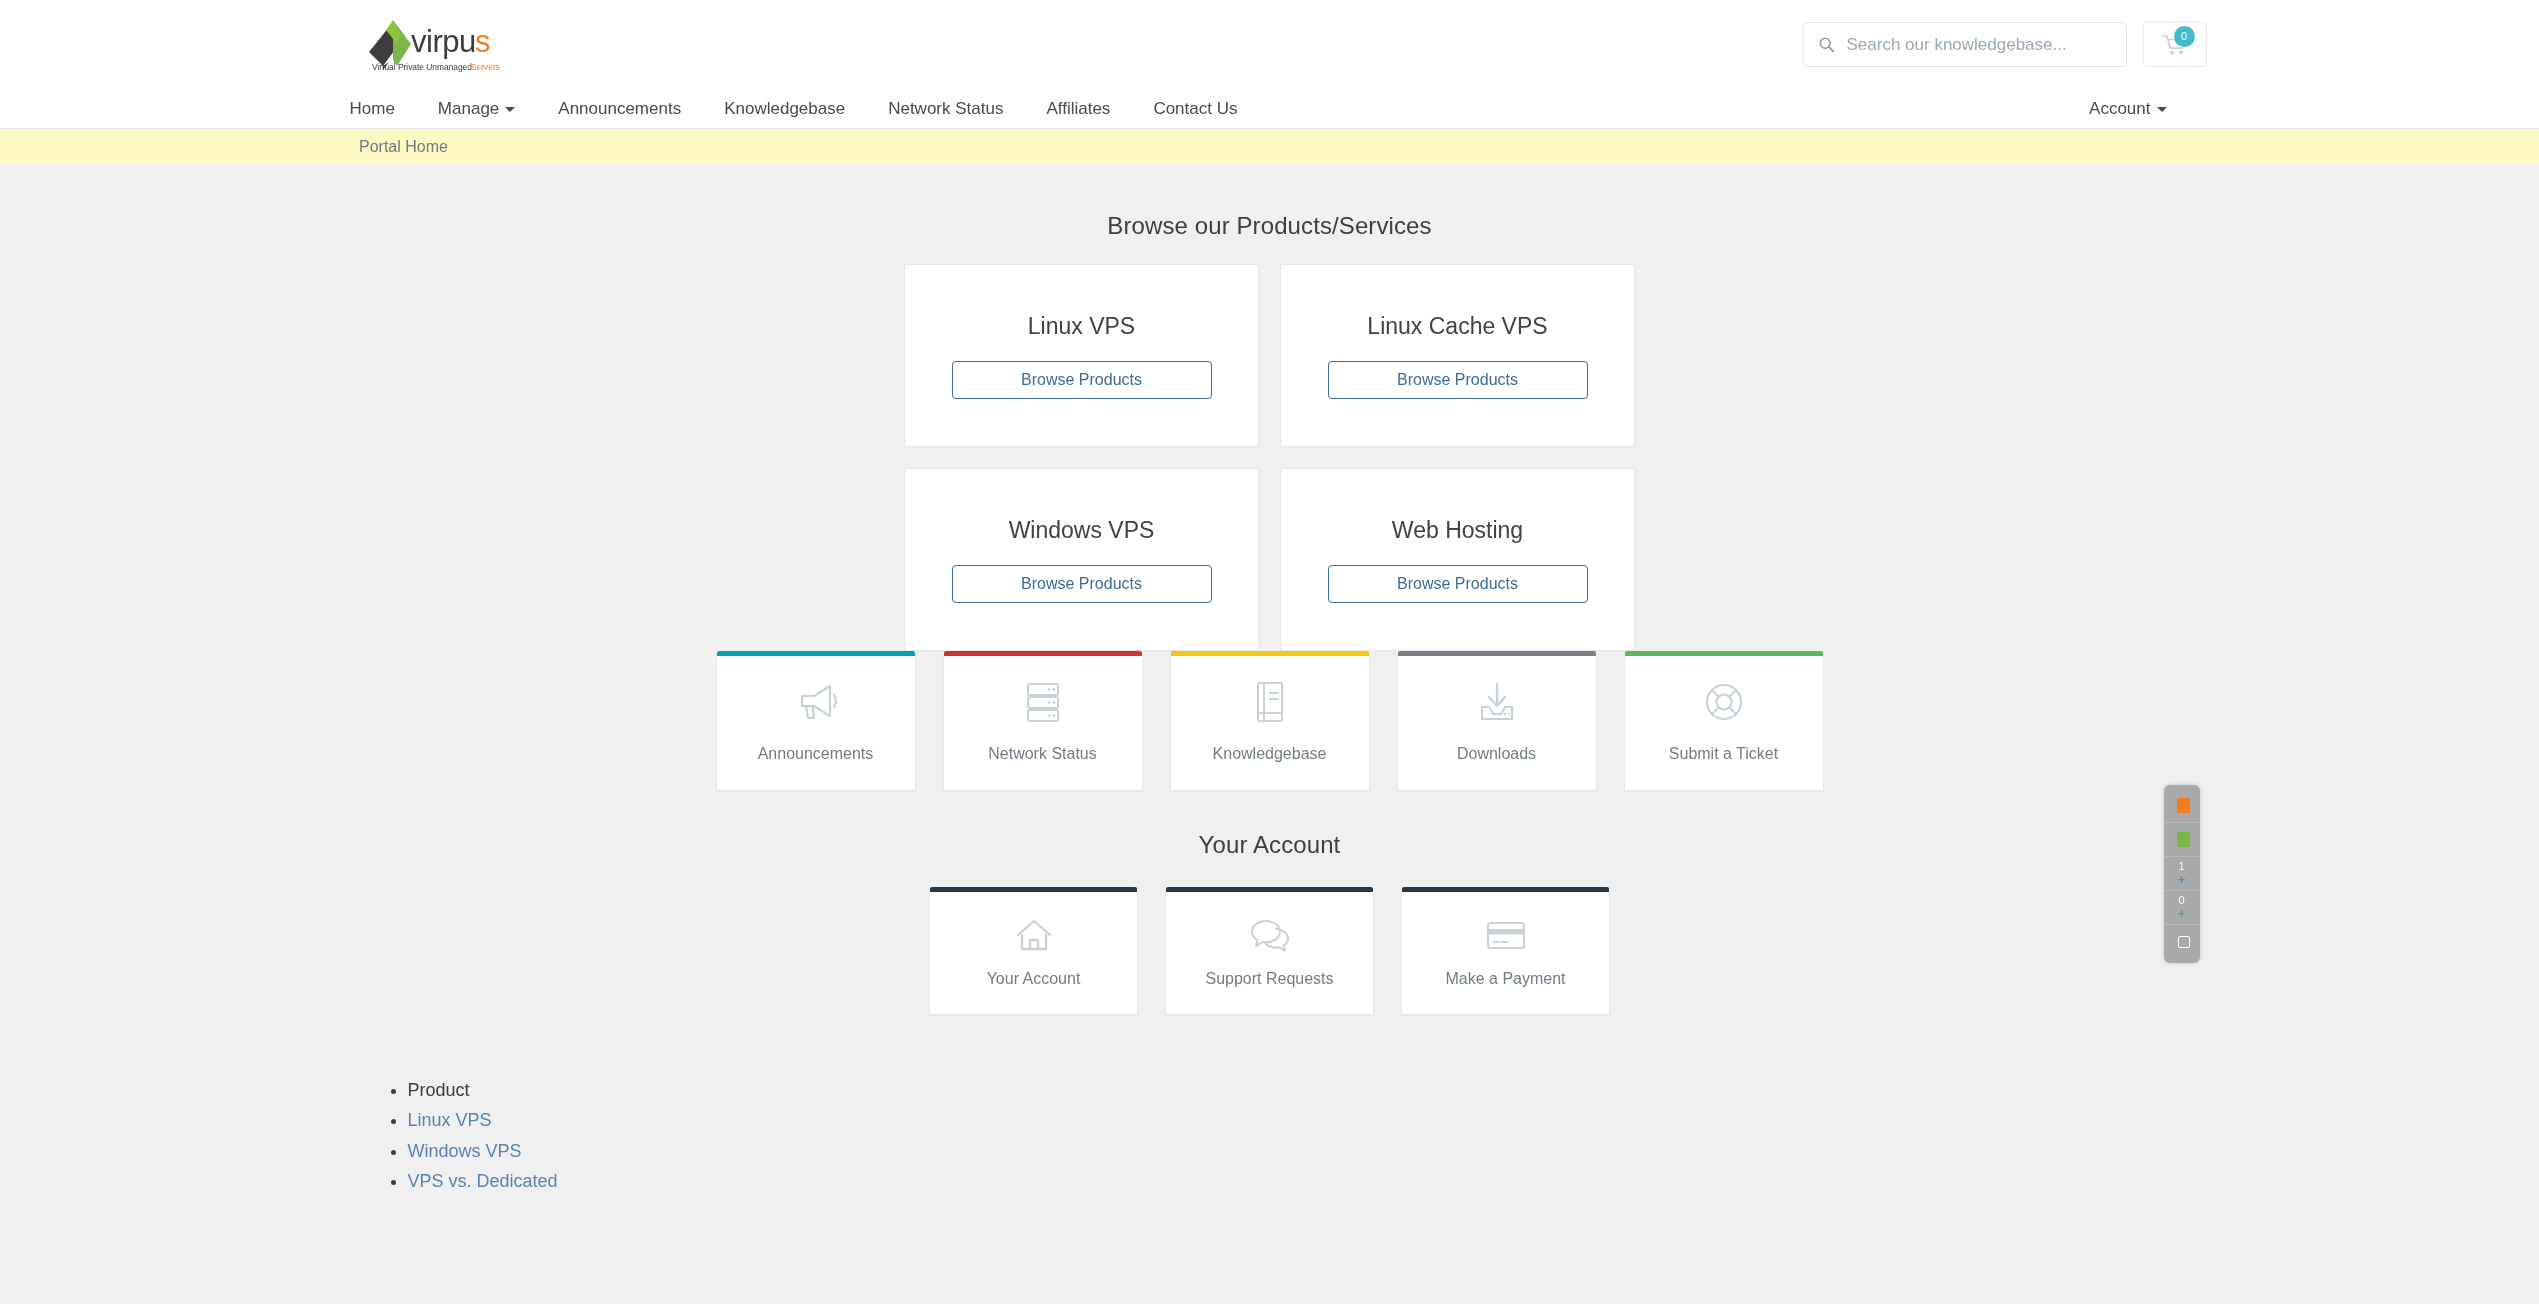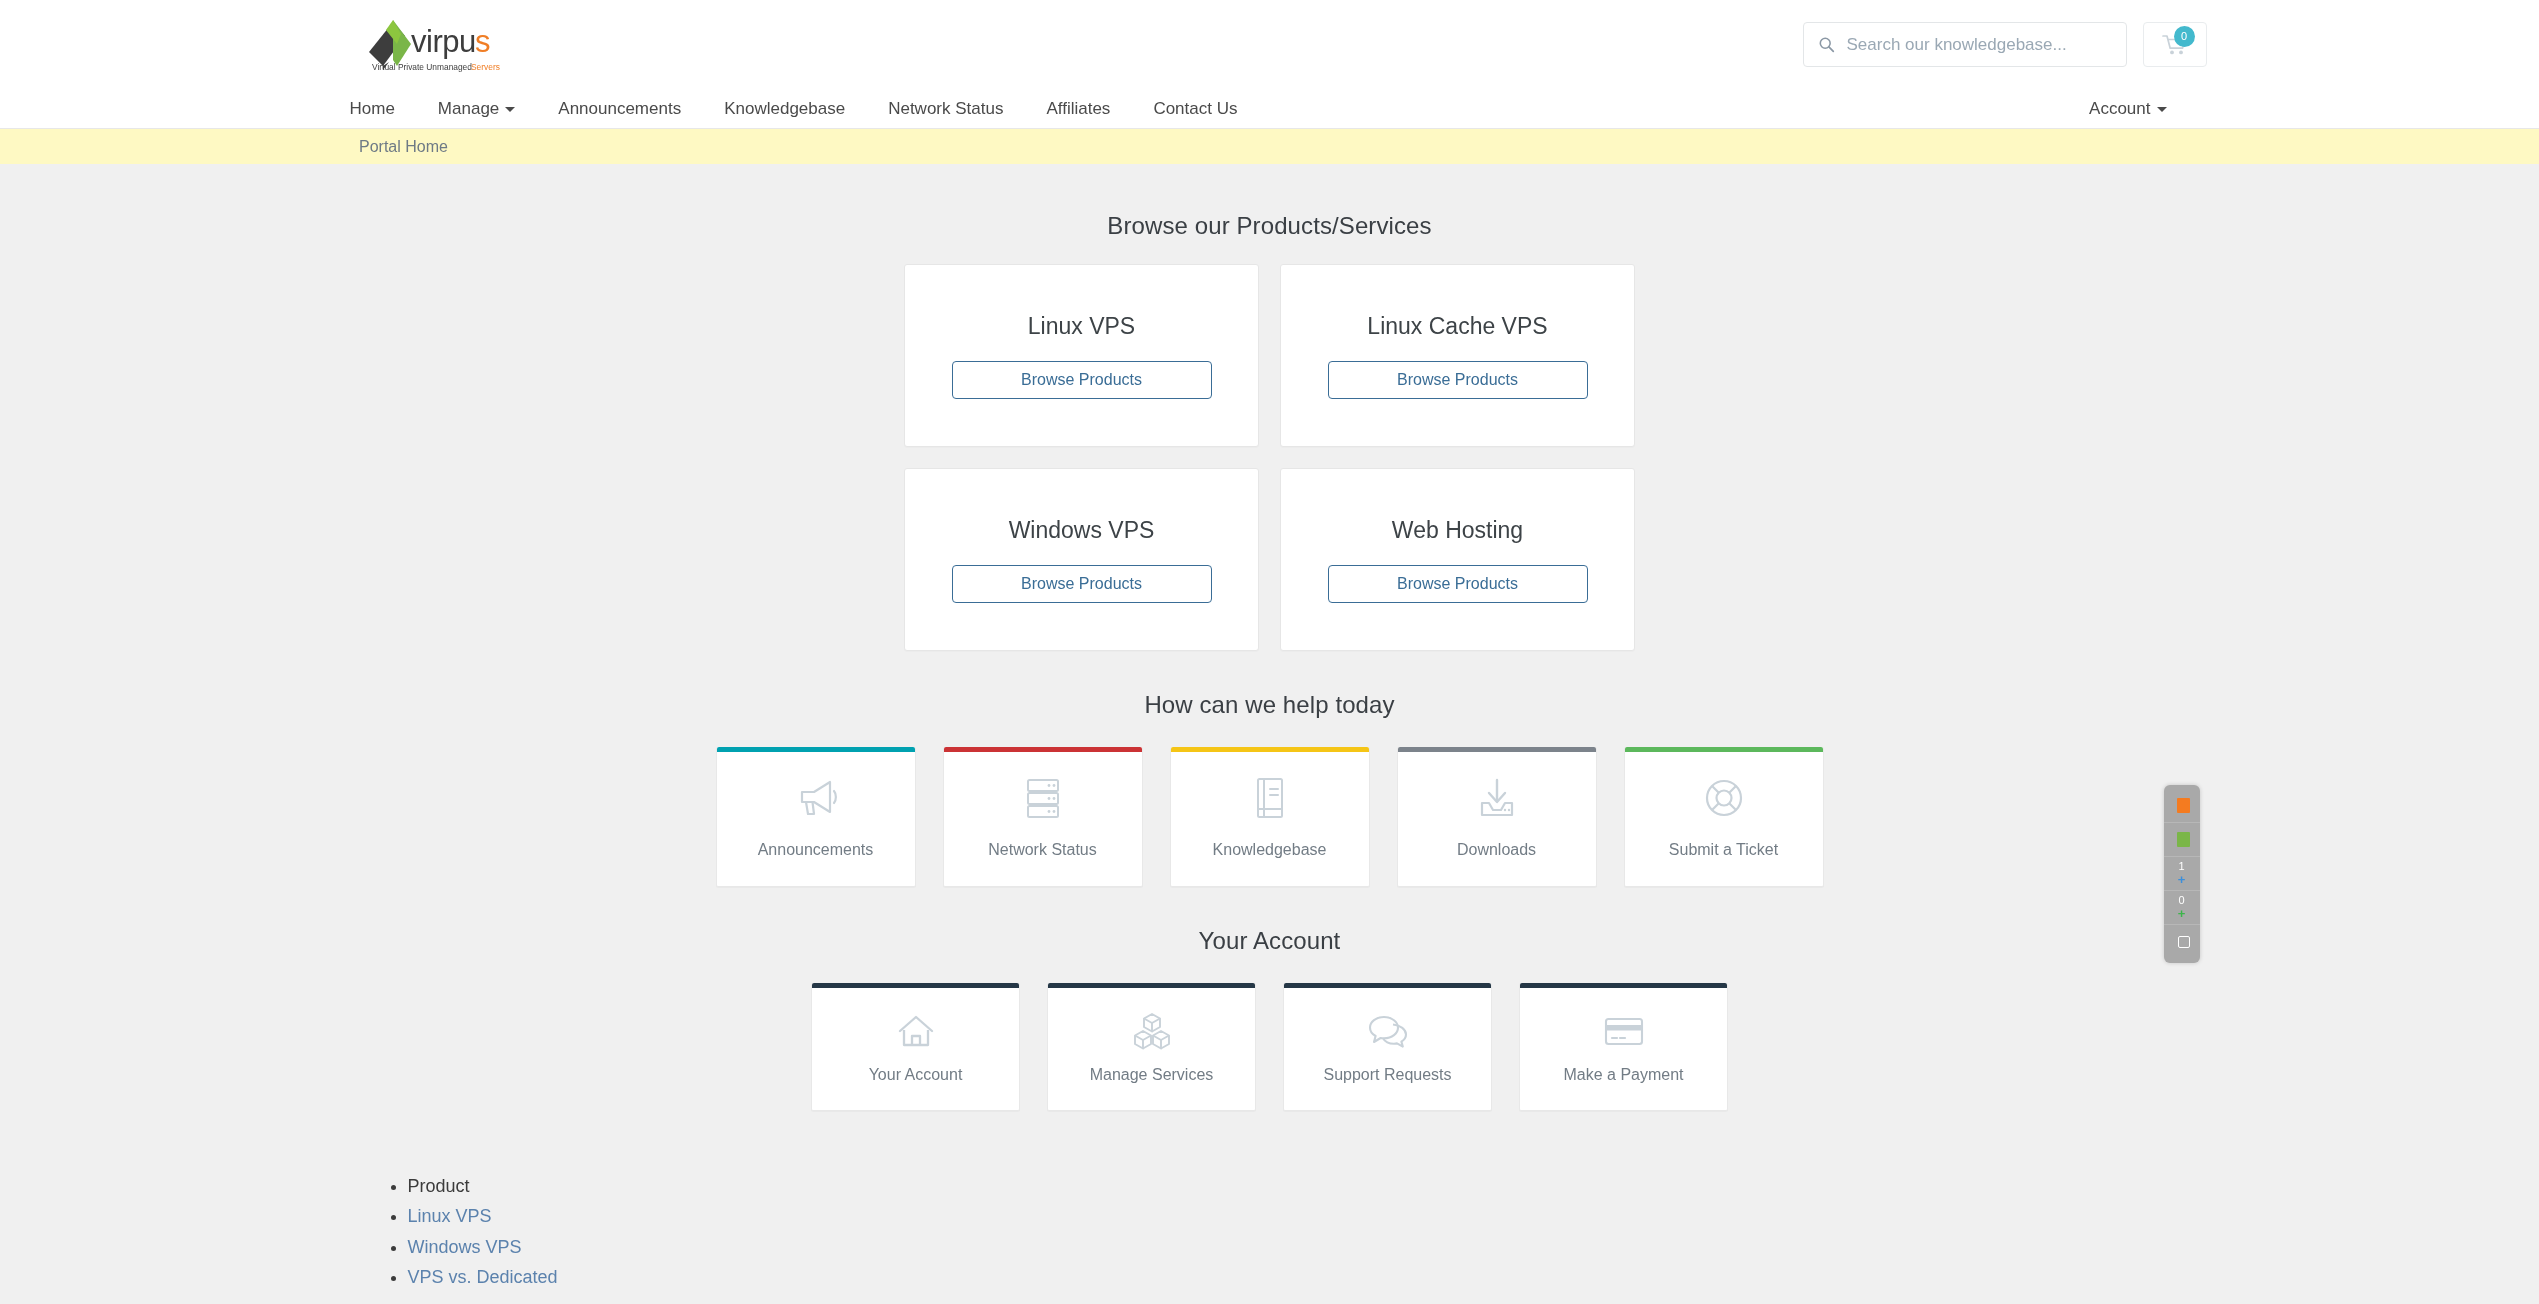--- a/index.html
+++ b/index.html
@@ -403,21 +403,20 @@
         <button class="browse-btn">Browse Products</button>
       </div>
 
       <div class="product-card">
         <div class="pc-title">Web Hosting</div>
         <button class="browse-btn">Browse Products</button>
       </div>
 
     </div>
 
-    <h2 class="section-title sp2">How can we help today</h2>
 
     <div class="tile-row help-row">
 
       <div class="tile">
         <div class="topbar" style="background:#00a1b0"></div>
         <div class="tile-icon">
           <svg width="44" height="40" viewBox="0 0 44 40">
             <path d="M8 14 H20 L36 4 V34 L20 24 H8 Z" fill="none" stroke="#c9d2d9" stroke-width="2.2" stroke-linejoin="round"></path>
             <path d="M12 24 L14 36 H20 L18.5 24" fill="none" stroke="#c9d2d9" stroke-width="2.2" stroke-linejoin="round"></path>
             <path d="M40 13 C42.5 16 42.5 22 40 25" fill="none" stroke="#c9d2d9" stroke-width="2.2" stroke-linecap="round"></path>
@@ -498,37 +497,20 @@
         <div class="tile-icon">
           <svg width="40" height="38" viewBox="0 0 40 38">
             <path d="M4 19 L20 5 L36 19" fill="none" stroke="#c9d2d9" stroke-width="2.3" stroke-linecap="round" stroke-linejoin="round"></path>
             <path d="M8 18 V33 H32 V18" fill="none" stroke="#c9d2d9" stroke-width="2.3" stroke-linejoin="round"></path>
             <path d="M16 33 V24 H24 V33" fill="none" stroke="#c9d2d9" stroke-width="2.3" stroke-linejoin="round"></path>
           </svg>
         </div>
         <div class="tile-label">Your Account</div>
       </div>
 
-      <div class="tile">
-        <div class="topbar" style="background:#253746"></div>
-        <div class="tile-icon">
-          <svg width="40" height="40" viewBox="0 0 40 40">
-            <path d="M20 3 L28 7.5 L20 12 L12 7.5 Z" fill="none" stroke="#c9d2d9" stroke-width="1.9" stroke-linejoin="round"></path>
-            <path d="M12 7.5 V16 L20 20.5 V12" fill="none" stroke="#c9d2d9" stroke-width="1.9" stroke-linejoin="round"></path>
-            <path d="M28 7.5 V16 L20 20.5" fill="none" stroke="#c9d2d9" stroke-width="1.9" stroke-linejoin="round"></path>
-            <path d="M11 20 L19 24.5 L11 29 L3 24.5 Z" fill="none" stroke="#c9d2d9" stroke-width="1.9" stroke-linejoin="round"></path>
-            <path d="M3 24.5 V33 L11 37.5 V29" fill="none" stroke="#c9d2d9" stroke-width="1.9" stroke-linejoin="round"></path>
-            <path d="M19 24.5 V33 L11 37.5" fill="none" stroke="#c9d2d9" stroke-width="1.9" stroke-linejoin="round"></path>
-            <path d="M29 20 L37 24.5 L29 29 L21 24.5 Z" fill="none" stroke="#c9d2d9" stroke-width="1.9" stroke-linejoin="round"></path>
-            <path d="M21 24.5 V33 L29 37.5 V29" fill="none" stroke="#c9d2d9" stroke-width="1.9" stroke-linejoin="round"></path>
-            <path d="M37 24.5 V33 L29 37.5" fill="none" stroke="#c9d2d9" stroke-width="1.9" stroke-linejoin="round"></path>
-          </svg>
-        </div>
-        <div class="tile-label">Manage Services</div>
-      </div>
 
       <div class="tile">
         <div class="topbar" style="background:#253746"></div>
         <div class="tile-icon">
           <svg width="42" height="36" viewBox="0 0 42 36">
             <path d="M17 4 C9 4 3 8.8 3 14.5 C3 18 5.2 21.2 8.6 23 L7 29 L13.6 25 C14.7 25.2 15.8 25.3 17 25.3 C25 25.3 31 20.4 31 14.8 C31 9.1 25 4 17 4 Z" fill="none" stroke="#c9d2d9" stroke-width="2.1" stroke-linejoin="round"></path>
             <path d="M26 11.5 C33.5 12.2 39 16.5 39 21.5 C39 24.3 37.2 26.9 34.4 28.6 L35.8 33.6 L30 30.4 C29 30.6 28 30.7 27 30.7 C22 30.7 17.8 28.4 16 25.2" fill="none" stroke="#c9d2d9" stroke-width="2.1" stroke-linejoin="round"></path>
           </svg>
         </div>
         <div class="tile-label">Support Requests</div>

